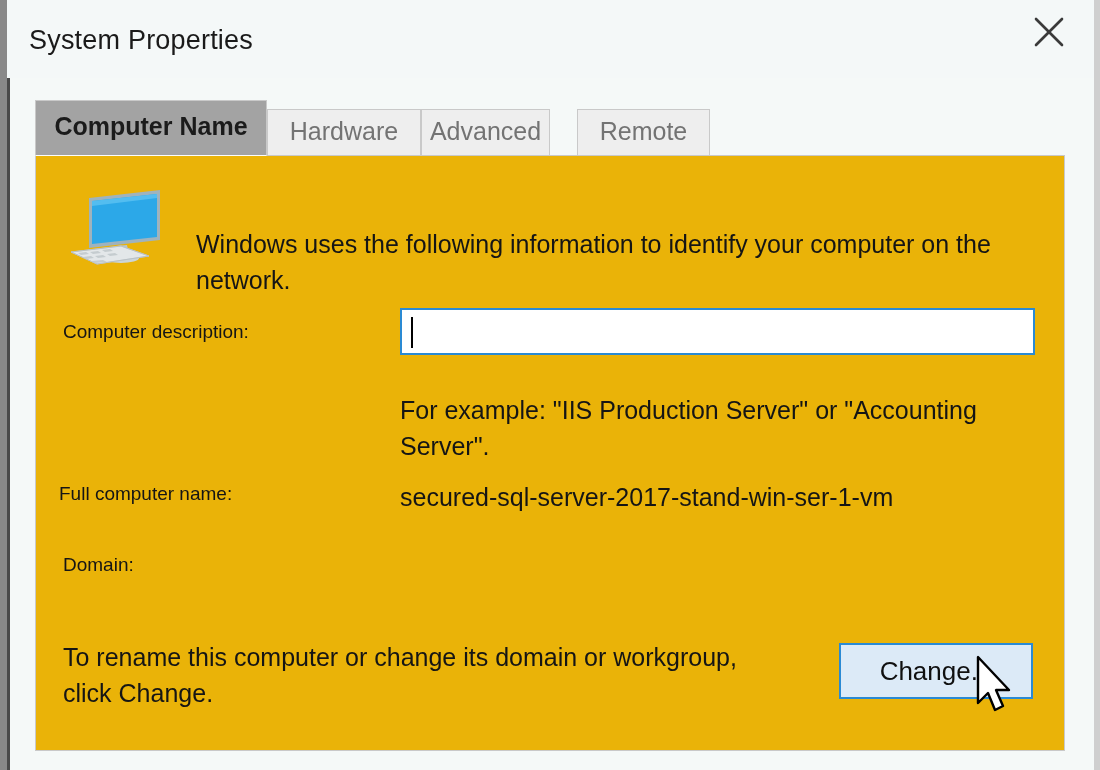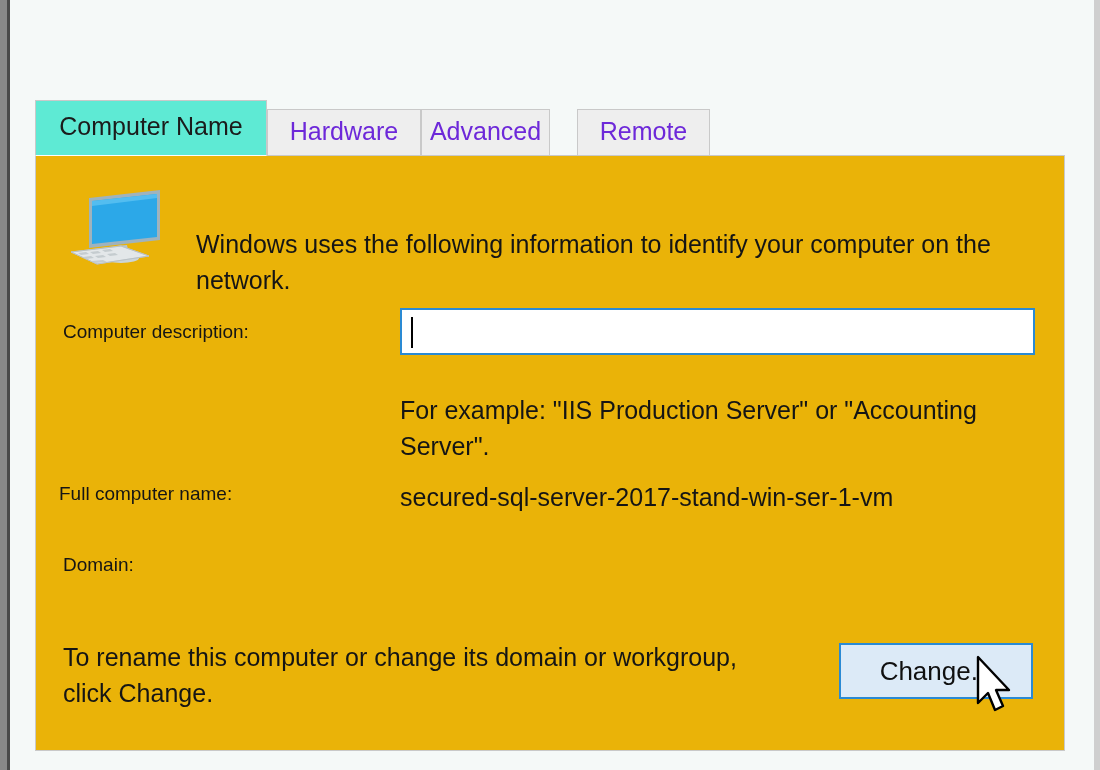--- a/index.html
+++ b/index.html
@@ -80,30 +80,31 @@
     font-size: 25px;
     color: #1b1b1b;
     white-space: nowrap;
     padding: 0 14px;
   }
   .tab.inactive {
     height: 47px;
     background: #eeeeee;
     border: 1px solid #c9c9c9;
     border-bottom: none;
-    color: #6d28d9;
+    color: #737373;
     padding-bottom: 3px;
   }
   .tab.active {
     height: 56px;
-    background: #5eead4;
+    background: #a3a3a3;
     border: 1px solid #c9c9c9;
     border-bottom: 1px solid #fbfdfd;
     z-index: 5;
     padding-bottom: 4px;
+    font-weight: bold;
   }
 
   
   #panel {
     position: absolute;
     left: 28px;
     top: 155px;
     width: 1030px;
     height: 596px;
     box-sizing: border-box;
@@ -223,20 +224,31 @@
     height: 62px;
     pointer-events: none;
     z-index: 50;
   }
 </style>
 </head>
 <body>
 
 <div id="window">
 
+  <div id="titlebar">
+    <div id="title-text">System Properties</div>
+    <div id="close-btn">
+      <span>
+        <svg width="34" height="34" viewBox="0 0 34 34">
+          <line x1="4" y1="4" x2="30" y2="30" stroke="#3a3a3a" stroke-width="2.6" stroke-linecap="round"></line>
+          <line x1="30" y1="4" x2="4" y2="30" stroke="#3a3a3a" stroke-width="2.6" stroke-linecap="round"></line>
+        </svg>
+      </span>
+    </div>
+  </div>
 
   <div id="tabstrip">
     <div class="tab active" style="left:0px;width:232px;">
       <span>Computer Name</span>
     </div>
     <div class="tab inactive" style="left:232px;width:154px;">
       <span>Hardware</span>
     </div>
     <div class="tab inactive" style="left:386px;width:129px;">
       <span>Advanced</span>

